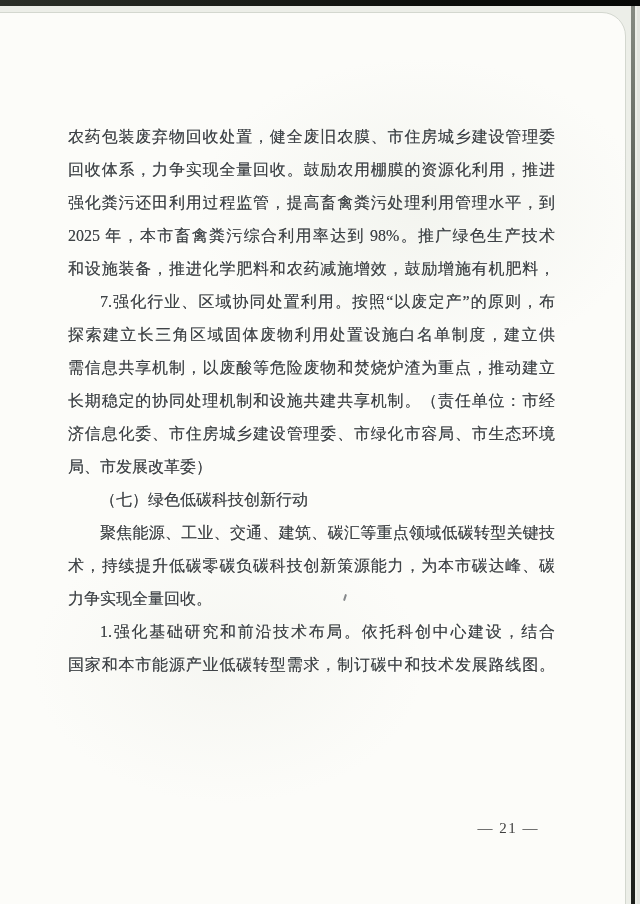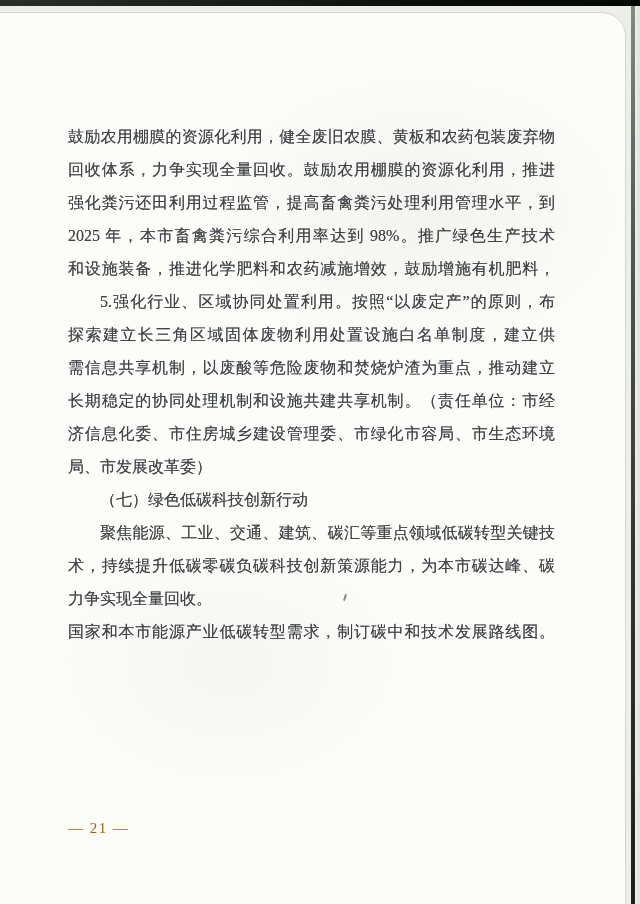--- a/index.html
+++ b/index.html
@@ -39,51 +39,52 @@
     position:absolute;left:68px;top:120px;width:487px;z-index:3;
     font-size:16px;color:#3f4347;
     text-shadow:0 0 0.6px rgba(63,67,71,0.65);
   }
   .ln{height:33px;line-height:33px;}
   .j{text-align:justify;text-align-last:justify;}
   .ind{text-indent:32px;}
   
   .page-num{
     position:absolute;top:817px;left:68px;width:471px;z-index:3;
-    text-align:left;font-size:15px;color:#a16207;letter-spacing:1.5px;
+    text-align:right;font-size:15px;color:#404040;letter-spacing:1.5px;
     line-height:22px;
   }
   
   .stray-mark{
     position:absolute;left:344px;top:594px;width:2px;height:7px;z-index:3;
     background:#85888b;transform:rotate(18deg);border-radius:1px;
   }
 </style>
 </head>
 <body>
 
 <div class="scanner-bar"></div>
 <div class="paper"></div>
 <div class="edge-dark"></div>
 <div class="edge-light"></div>
 
 <div class="doc-text">
-  <div class="ln j">鼓励农用棚膜的资源化利用，健全废旧农膜、黄板和农药包装废弃物</div>
+  <div class="ln j">农药包装废弃物回收处置，健全废旧农膜、市住房城乡建设管理委</div>
   <div class="ln j">回收体系，力争实现全量回收。鼓励农用棚膜的资源化利用，推进</div>
   <div class="ln j">强化粪污还田利用过程监管，提高畜禽粪污处理利用管理水平，到</div>
   <div class="ln j">2025 年，本市畜禽粪污综合利用率达到 98%。推广绿色生产技术</div>
   <div class="ln j">和设施装备，推进化学肥料和农药减施增效，鼓励增施有机肥料，</div>
-  <div class="ln j ind">5.强化行业、区域协同处置利用。按照“以废定产”的原则，布</div>
+  <div class="ln j ind">7.强化行业、区域协同处置利用。按照“以废定产”的原则，布</div>
   <div class="ln j">探索建立长三角区域固体废物利用处置设施白名单制度，建立供</div>
   <div class="ln j">需信息共享机制，以废酸等危险废物和焚烧炉渣为重点，推动建立</div>
   <div class="ln j">长期稳定的协同处理机制和设施共建共享机制。（责任单位：市经</div>
   <div class="ln j">济信息化委、市住房城乡建设管理委、市绿化市容局、市生态环境</div>
   <div class="ln">局、市发展改革委）</div>
   <div class="ln ind">（七）绿色低碳科技创新行动</div>
   <div class="ln j ind">聚焦能源、工业、交通、建筑、碳汇等重点领域低碳转型关键技</div>
   <div class="ln j">术，持续提升低碳零碳负碳科技创新策源能力，为本市碳达峰、碳</div>
   <div class="ln">力争实现全量回收。</div>
+  <div class="ln j ind">1.强化基础研究和前沿技术布局。依托科创中心建设，结合</div>
   <div class="ln j">国家和本市能源产业低碳转型需求，制订碳中和技术发展路线图。</div>
 </div>
 
 <div class="page-num">— 21 —</div>
 
 <div class="stray-mark"></div>
 
 </body></html>

